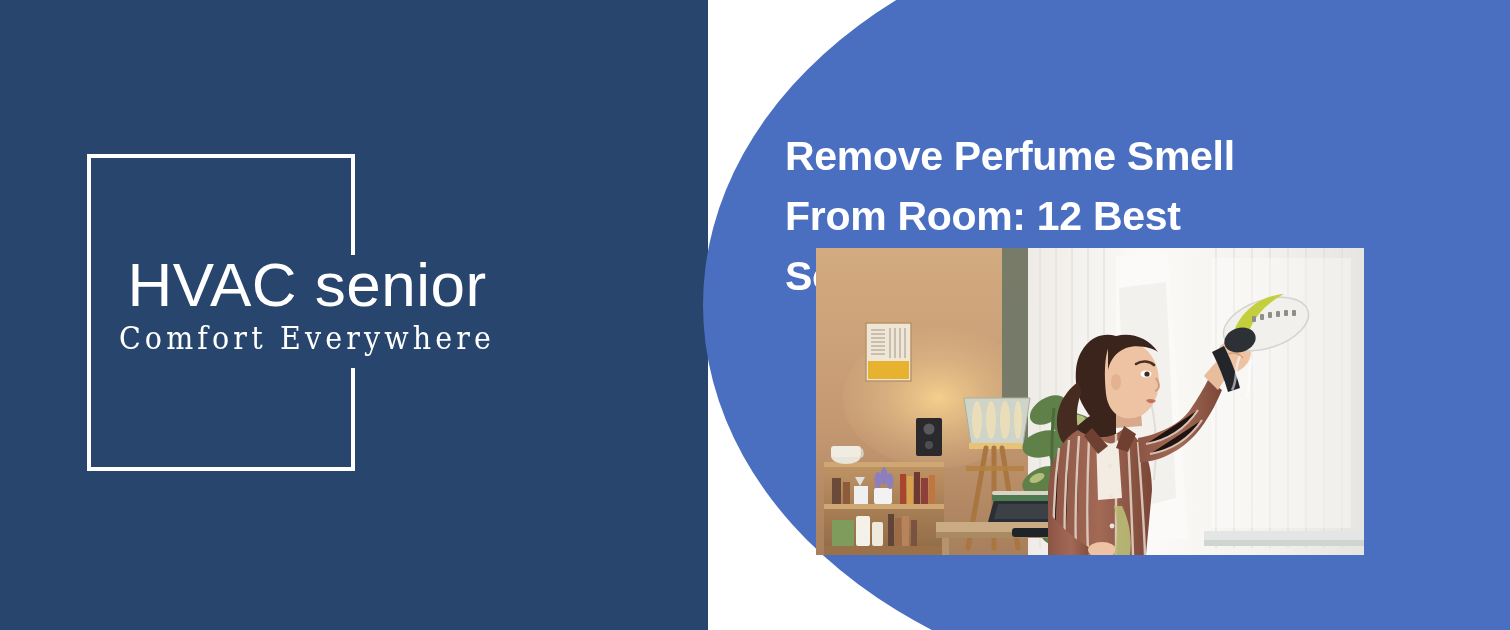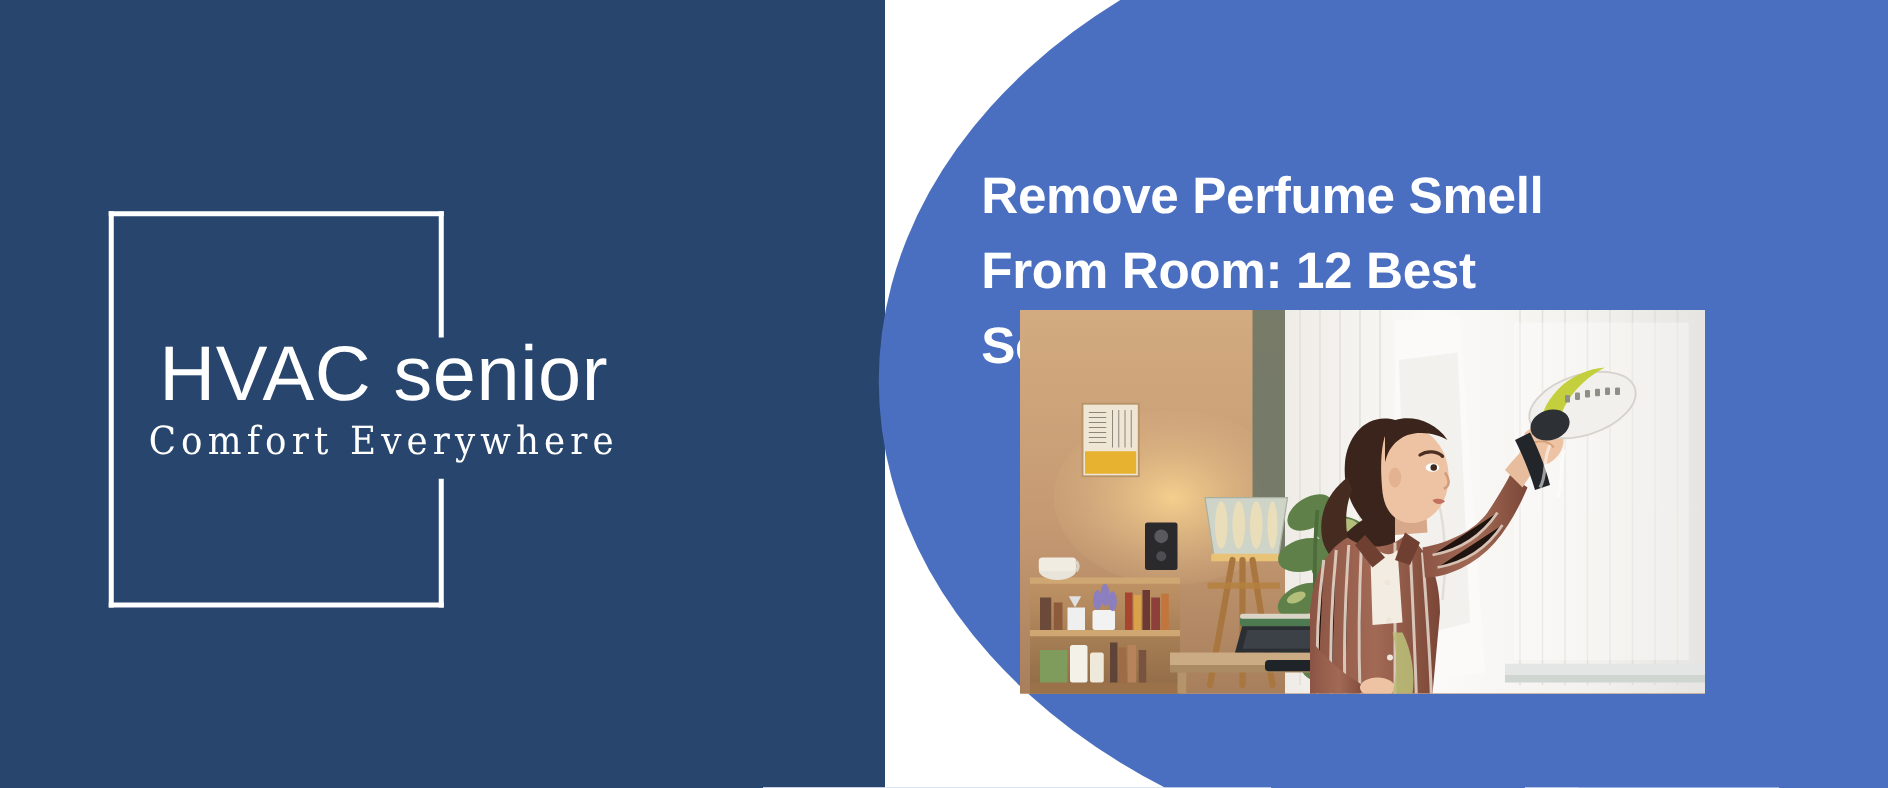--- a/index.html
+++ b/index.html
@@ -16,21 +16,21 @@
   
   .navy-panel{
     position:absolute;
     left:0; top:0;
     width:708px; height:630px;
     background:#27456d;
   }
 
   .logo-block{
     position:absolute;
-    left:87px; top:169px;
+    left:87px; top:154px;
     width:268px; height:317px;
   }
   .logo-frame-top{
     position:absolute; left:0; top:0; width:268px; height:4px;
     background:#ffffff;
   }
   .logo-frame-bottom{
     position:absolute; left:0; bottom:0; width:268px; height:4px;
     background:#ffffff;
   }

